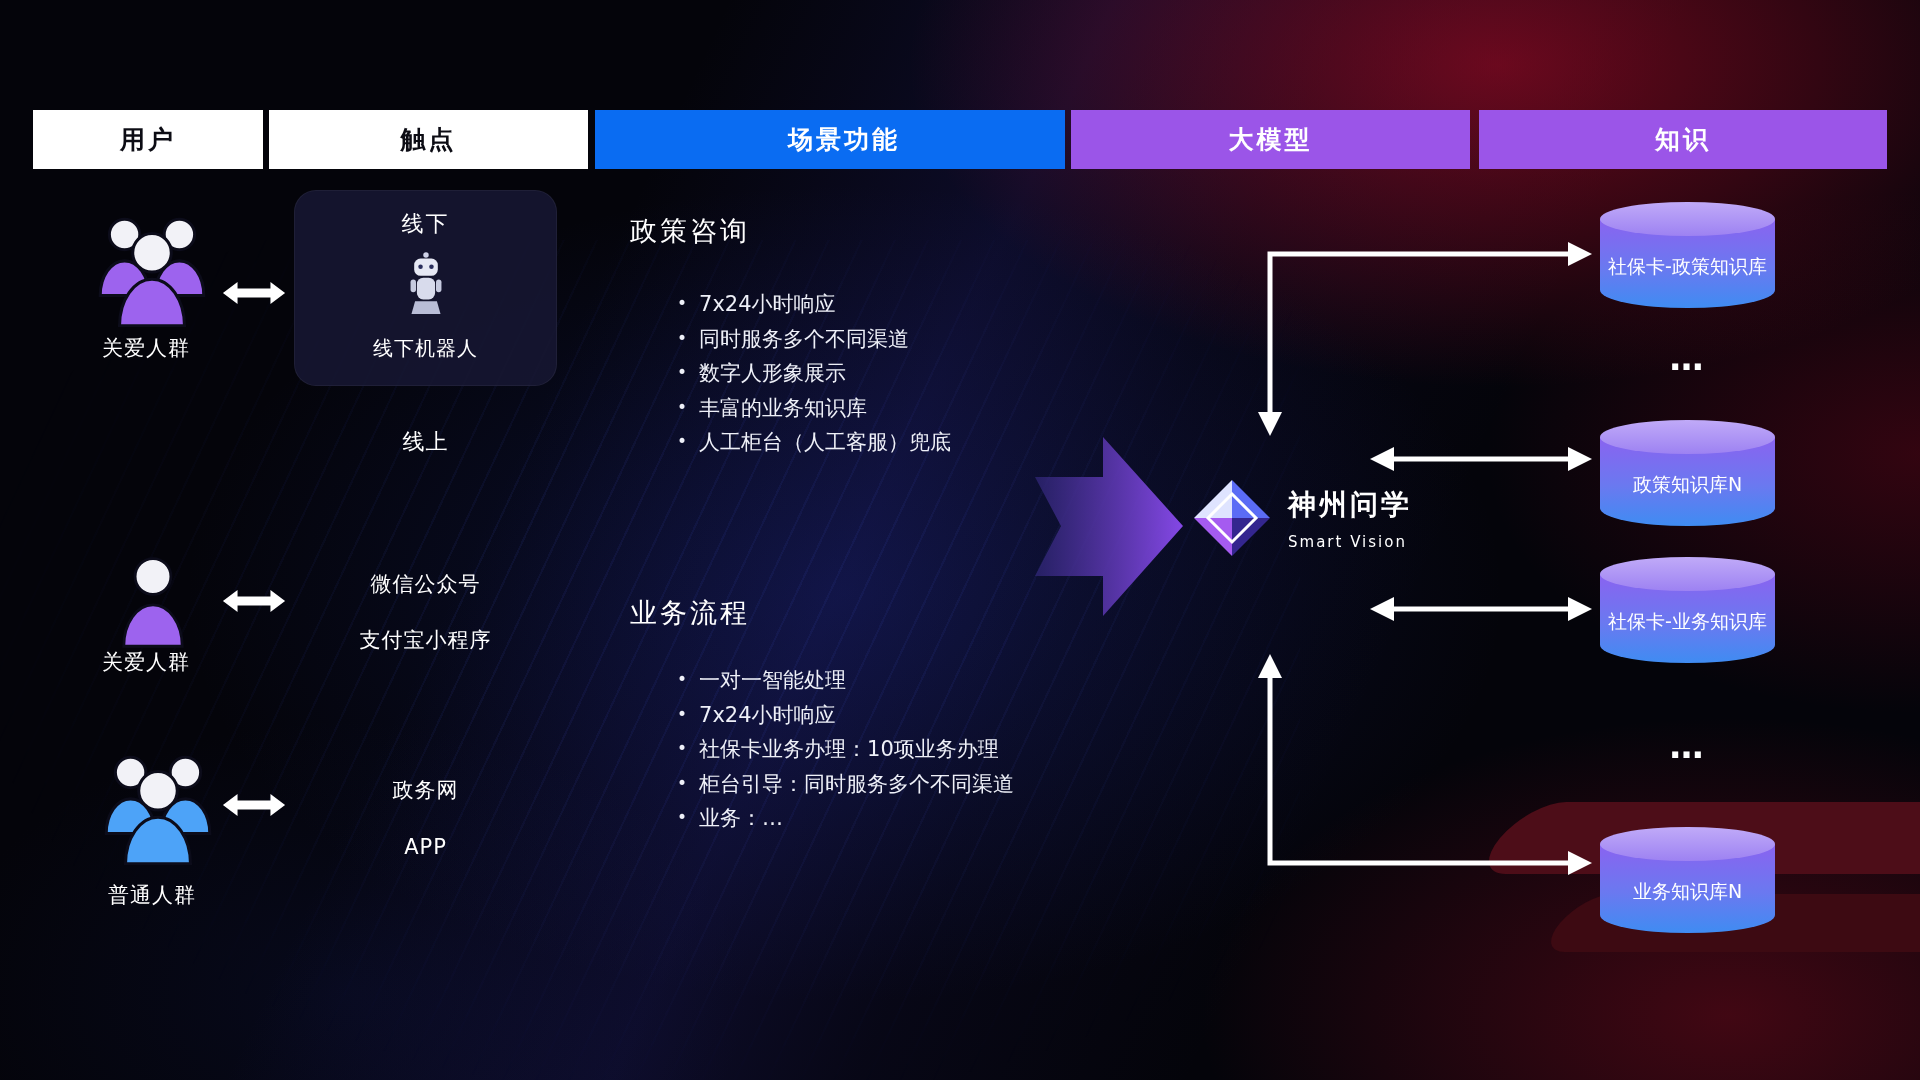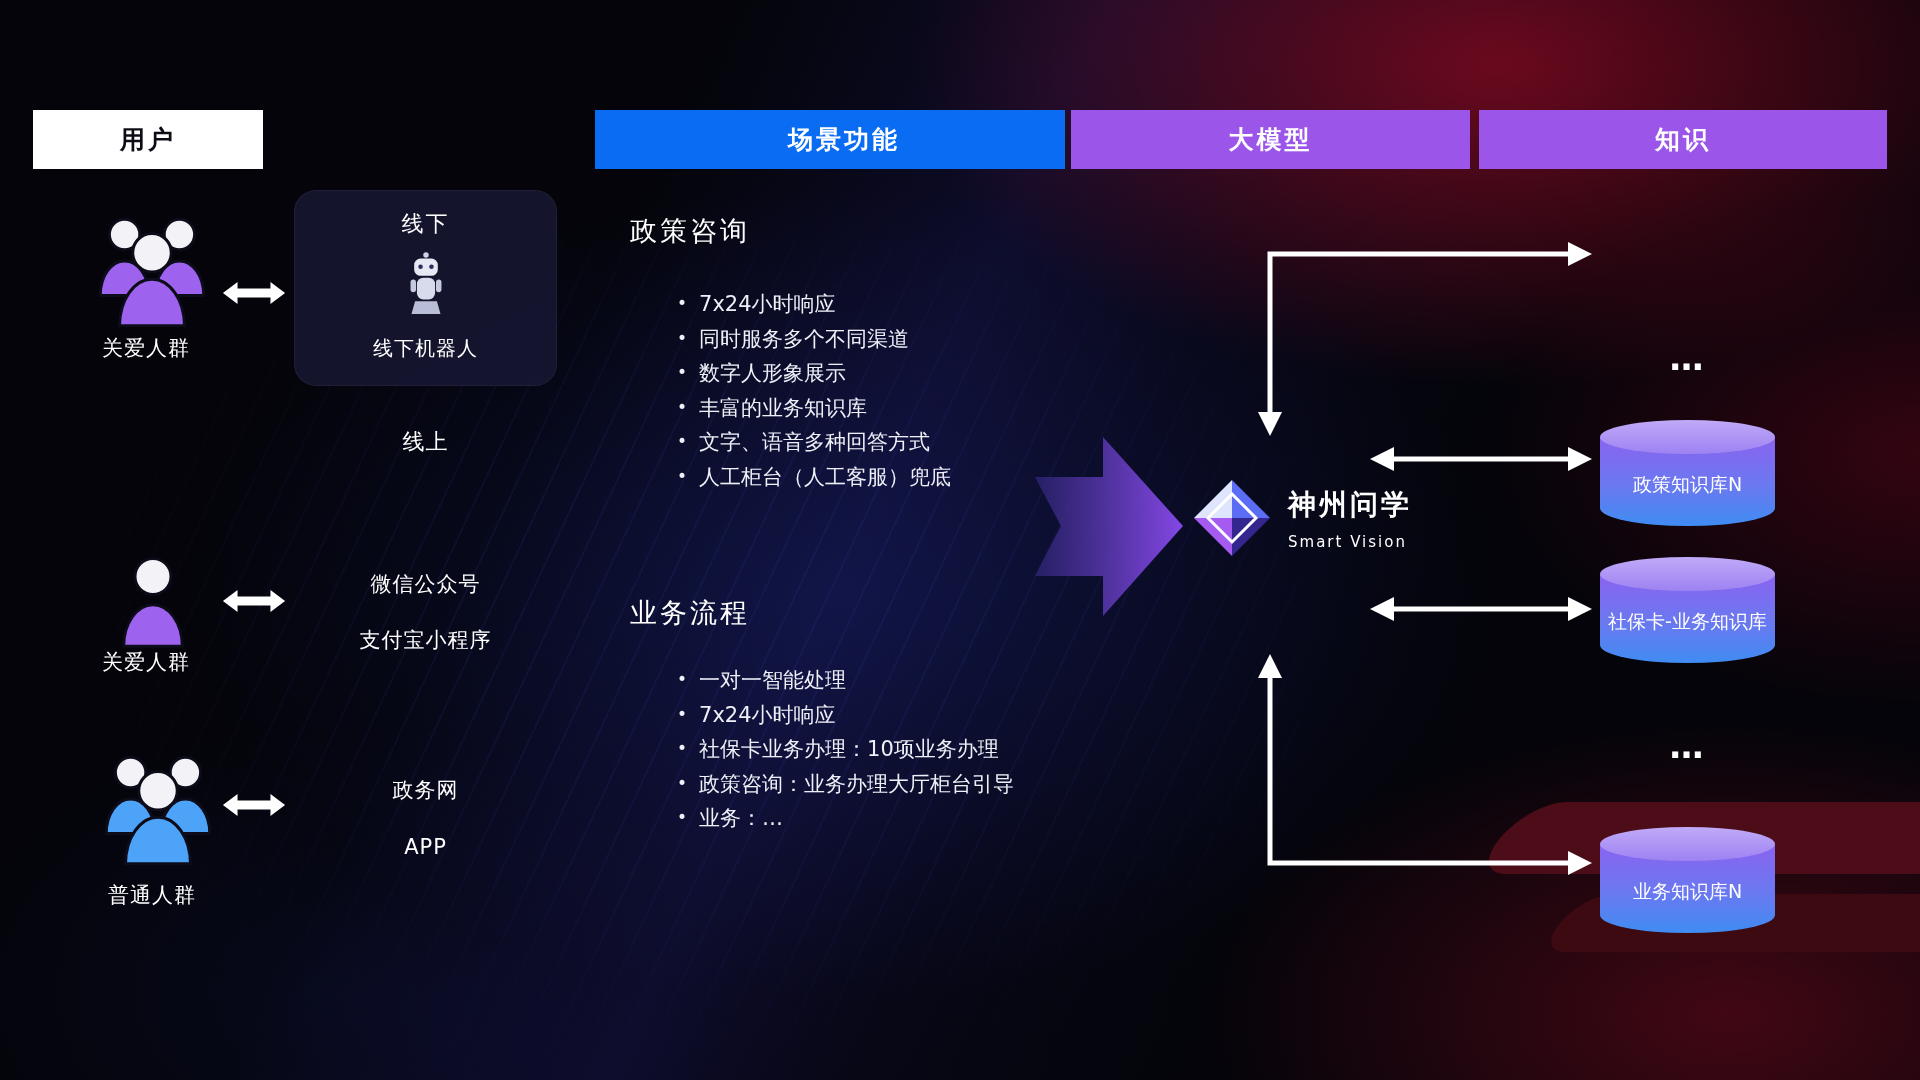--- a/index.html
+++ b/index.html
@@ -78,20 +78,21 @@
 </head>
 <body>
 
 <div class="canvas">
 
   <div class="streaks"></div>
   <div class="swoosh s1"></div>
   <div class="swoosh s2"></div>
 
   <div class="hdr white" style="left:33px;   width:230px;">用户</div>
+  <div class="hdr white" style="left:269px;  width:319px;">触点</div>
   <div class="hdr blue" style="left:595px;  width:470px;">场景功能</div>
   <div class="hdr purple" style="left:1071px; width:399px;">大模型</div>
   <div class="hdr purple" style="left:1479px; width:408px;">知识</div>
 
   <svg class="icon-abs" style="left:86px;top:210px" width="132" height="117" viewBox="0 0 130 115">
     <g stroke="#0c0c1a" stroke-width="3">
       <circle cx="38" cy="24" r="15" fill="#f2f2f7"></circle>
       <path d="M14,84 a24,34 0 0 1 48,0 z" fill="#9d63ee"></path>
       <circle cx="92" cy="24" r="15" fill="#f2f2f7"></circle>
       <path d="M68,84 a24,34 0 0 1 48,0 z" fill="#9d63ee"></path>
@@ -151,30 +152,29 @@
   <div class="lbl" style="left:294px;top:626px;width:263px;">支付宝小程序</div>
   <div class="lbl" style="left:294px;top:776px;width:263px;">政务网</div>
   <div class="lbl" style="left:294px;top:835px;width:263px;">APP</div>
 
   <div class="sec-title" style="top:213px;">政策咨询</div>
   <ul class="bullets" style="top:288px;">
     <li>7x24小时响应</li>
     <li>同时服务多个不同渠道</li>
     <li>数字人形象展示</li>
     <li>丰富的业务知识库</li>
-    <li>文字、语音多种回答方式</li>
     <li>人工柜台（人工客服）兜底</li>
   </ul>
 
   <div class="sec-title" style="top:595px;">业务流程</div>
   <ul class="bullets" style="top:664px;">
     <li>一对一智能处理</li>
     <li>7x24小时响应</li>
     <li>社保卡业务办理：10项业务办理</li>
-    <li>政策咨询：业务办理大厅柜台引导</li>
+    <li>柜台引导：同时服务多个不同渠道</li>
     <li>业务：…</li>
   </ul>
 
   <svg class="icon-abs" style="left:1035px;top:429px" width="150" height="195" viewBox="0 0 150 195">
     <defs>
       <linearGradient id="agrad" x1="0" y1="0" x2="1" y2="0">
         <stop offset="0" stop-color="#2c2470" stop-opacity="0.8"></stop>
         <stop offset="1" stop-color="#8b4bf0" stop-opacity="0.95"></stop>
       </linearGradient>
     </defs>
@@ -207,20 +207,25 @@
       <polygon points="1568,242 1568,266 1592,254"></polygon>
       <polygon points="1394,447 1394,471 1370,459"></polygon>
       <polygon points="1568,447 1568,471 1592,459"></polygon>
       <polygon points="1394,597 1394,621 1370,609"></polygon>
       <polygon points="1568,597 1568,621 1592,609"></polygon>
       <polygon points="1258,678 1282,678 1270,654"></polygon>
       <polygon points="1568,851 1568,875 1592,863"></polygon>
     </g>
   </svg>
 
+  <div class="cyl" style="left:1600px;top:202px">
+    <div class="cyl-top"></div>
+    <div class="cyl-body"></div>
+    <div class="cyl-label">社保卡-政策知识库</div>
+  </div>
 
   <div class="dots" style="left:1600px;top:338px">…</div>
 
   <div class="cyl" style="left:1600px;top:420px">
     <div class="cyl-top"></div>
     <div class="cyl-body"></div>
     <div class="cyl-label">政策知识库N</div>
   </div>
 
   <div class="cyl" style="left:1600px;top:557px">

